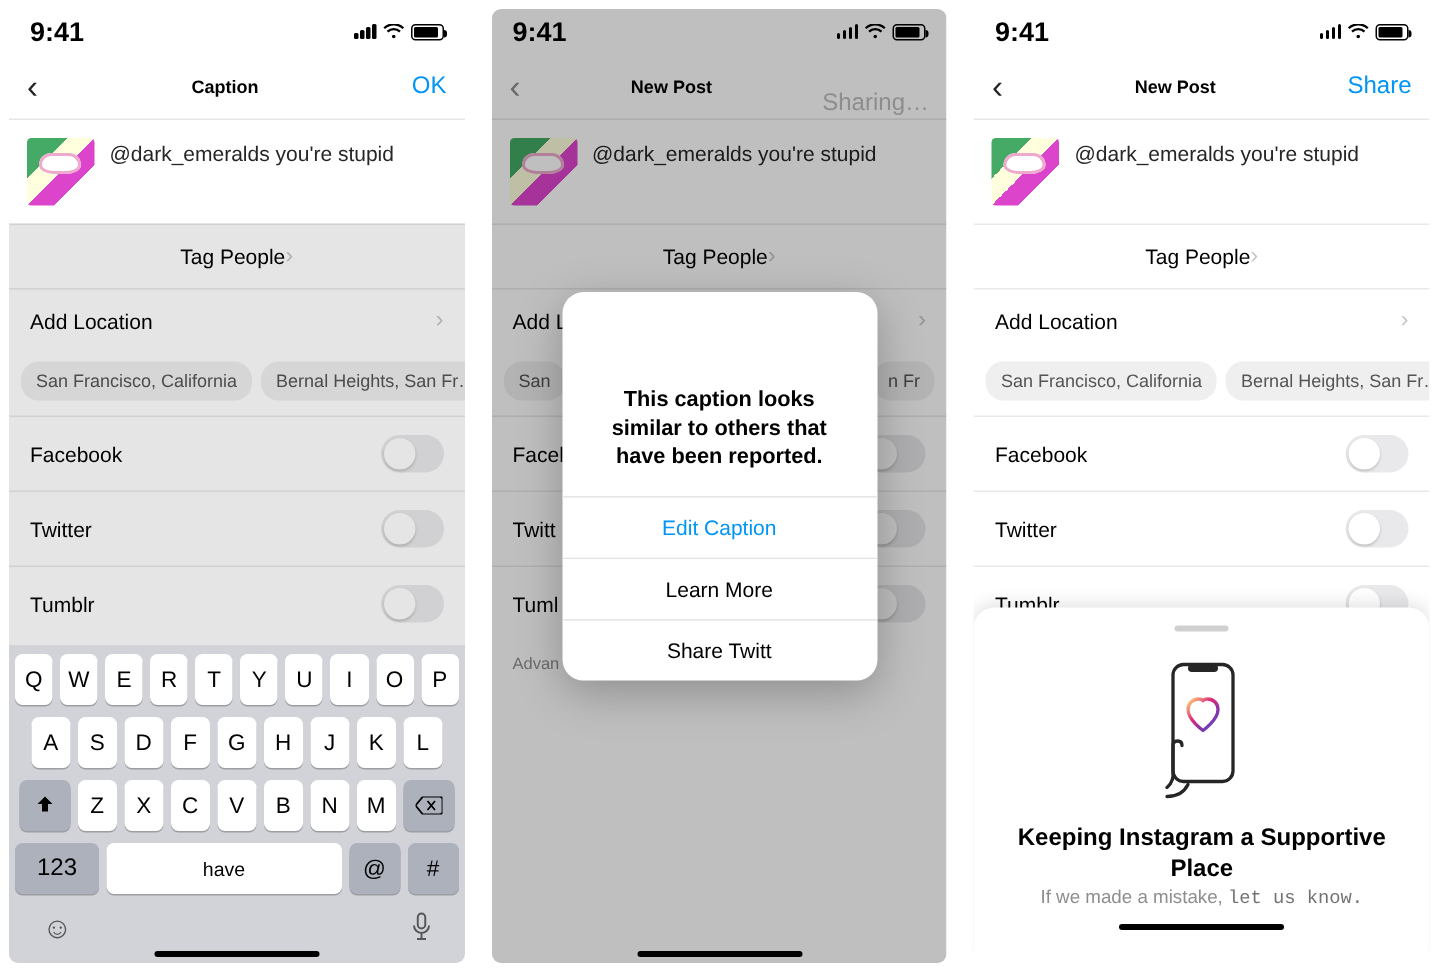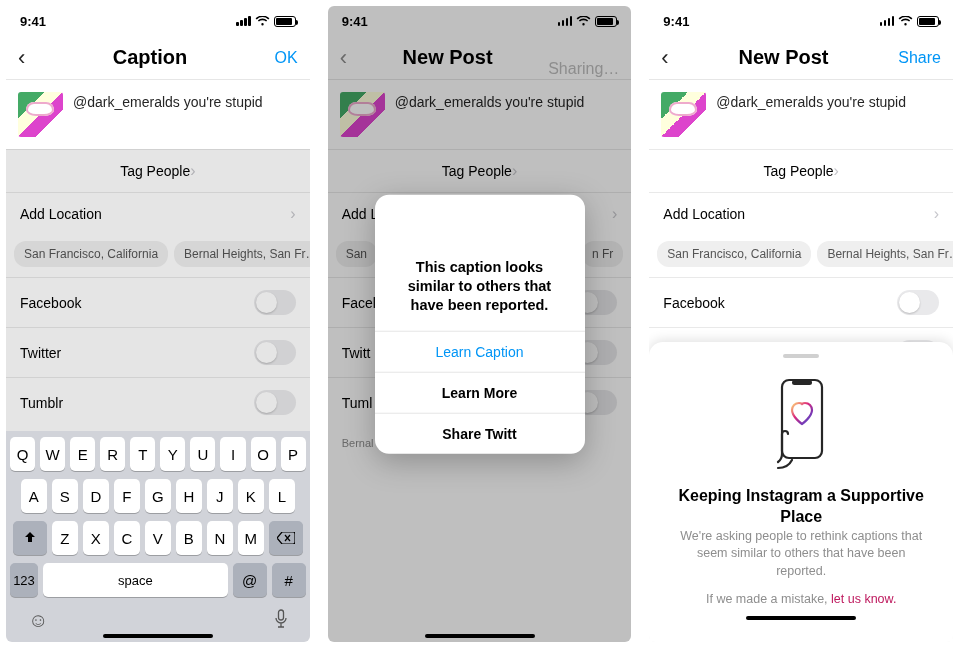--- a/index.html
+++ b/index.html
@@ -1,21 +1,21 @@
 <!DOCTYPE html>
 <html><head>
 <meta charset="utf-8">
 <style>
   * { box-sizing: border-box; margin: 0; padding: 0; font-family: -apple-system, BlinkMacSystemFont, "Segoe UI", Helvetica, Arial, sans-serif; }
   body { background: #fff; width: 959px; height: 649px; display: flex; gap: 18px; padding: 6px; }
   .phone { flex: 1 1 0; background: #fff; border-radius: 6px; overflow: hidden; position: relative; height: 636px; }
-  .status-bar { height: 30px; display: flex; align-items: center; justify-content: space-between; padding: 0 14px; font-size: 13px; font-weight: 600; }
+  .status-bar { height: 30px; display: flex; align-items: center; justify-content: space-between; padding: 0 14px; font-size: 18px; font-weight: 600; }
   .status-right { display: flex; align-items: center; gap: 4px; }
   .nav { height: 44px; display: flex; align-items: center; justify-content: space-between; padding: 0 12px; border-bottom: 1px solid #e6e6e6; }
-  .nav-title { font-weight: 600; font-size: 20px; }
+  .nav-title { font-weight: 600; font-size: 12px; }
   .nav-action { color: #0095f6; font-weight: 500; font-size: 16px; }
   .nav-action.muted { color: #bdbdbd; margin-top: 22px; }
   .back-chev { font-size: 22px; color: #262626; }
   .back-chev.muted { color: #8e8e8e; }
   .caption-row { display: flex; gap: 10px; padding: 12px; background: #fff; }
   .thumb { width: 45px; height: 45px; border-radius: 3px; background: linear-gradient(135deg,#4a6 0 30%, #ffd 30% 50%, #d4c 50% 70%, #fff 70% 100%); position: relative; overflow:hidden;}
   .thumb::after{content:"";position:absolute;left:8px;top:10px;width:28px;height:14px;background:#fff;border-radius:8px 8px 10px 10px / 8px 8px 6px 6px;box-shadow:0 0 0 2px #eac inset;}
   .caption-text { flex: 1; font-size: 14px; color: #262626; padding-top: 2px;}
   .list { }
   .row { display: flex; align-items: center; justify-content: space-between; padding: 12px 14px; font-size: 14px; border-top: 1px solid #e9e9e9; background:#fff;}
@@ -30,40 +30,40 @@
   .overlay { position:absolute; inset:0; background:rgba(0,0,0,0.28); pointer-events:none;}
   .overlay.light { background:rgba(0,0,0,0.10);}
   .shade { position:absolute; inset:0; background:rgba(0,0,0,0.25);}
   
   .kb { position:absolute; left:0; right:0; bottom:0; background:#d1d3d9; padding:6px 4px 8px; }
   .kb-row { display:flex; gap:5px; justify-content:center; margin-bottom:8px;}
   .key { background:#fff; border-radius:5px; box-shadow:0 1px 0 rgba(0,0,0,.25); width:26px; height:34px; display:flex; align-items:center; justify-content:center; font-size:15px;}
   .key.wide{width:34px;background:#acb1bb;}
   .key.del{width:34px;background:#acb1bb;}
   .kb-row.bottom{gap:5px;}
-  .key.num{width:28px;background:#acb1bb;font-size:13px;}
+  .key.num{width:56px;background:#acb1bb;font-size:16px;}
   .key.space{flex:1;font-size:13px;}
   .key.at{width:34px;background:#acb1bb;}
   .key.hash{width:34px;background:#acb1bb;}
   .kb-foot{display:flex;justify-content:space-between;padding:4px 18px 0;color:#555;font-size:20px;}
   .home-ind{position:absolute;bottom:4px;left:50%;transform:translateX(-50%);width:110px;height:4px;border-radius:3px;background:#000;}
   
   .alert { position:absolute; left:50%; top:50%; transform:translate(-50%,-50%); width:210px; background:#fff; border-radius:14px; overflow:hidden; box-shadow:0 8px 30px rgba(0,0,0,.25);}
   .alert-msg{padding:20px 16px 16px; text-align:center; font-size:14.5px; font-weight:600; line-height:1.3;margin-top:43px;}
-  .alert-btn{border-top:1px solid #e5e5e5; padding:12px; text-align:center; font-size:14px;font-weight:bold;}
+  .alert-btn{border-top:1px solid #e5e5e5; padding:12px; text-align:center; font-size:14px;}
   .alert-btn.primary{color:#0095f6; font-weight:500;}
   
   .sheet { position:absolute; left:0; right:0; bottom:0; background:#fff; border-radius:14px 14px 0 0; padding:12px 22px 18px; text-align:center;}
   .grab{width:36px;height:4px;border-radius:3px;background:#d0d0d0;margin:0 auto 18px;}
   .illus{width:66px;height:96px;margin:0 auto 14px;position:relative;}
   .illus svg{width:100%;height:100%;}
   .sheet-title{font-weight:600;font-size:16px;line-height:1.3;}
   .sheet-body{font-size:12.5px;color:#8e8e8e;line-height:1.4;margin-bottom:12px;}
   .sheet-foot{font-size:12.5px;color:#8e8e8e;}
-  .sheet-foot .link{color:#be185d;}
+  .sheet-foot .link{color:#737373;font-family:Liberation Mono, monospace;}
   
   .sig{display:inline-flex;gap:1.5px;align-items:flex-end;}
   .sig i{width:2.5px;background:#000;border-radius:1px;}
   .sig i:nth-child(1){height:4px}.sig i:nth-child(2){height:6px}.sig i:nth-child(3){height:8px}.sig i:nth-child(4){height:10px}
   .batt{width:22px;height:11px;border:1px solid #000;border-radius:3px;position:relative;}
   .batt::after{content:"";position:absolute;left:1px;top:1px;bottom:1px;width:16px;background:#000;border-radius:1px;}
   .batt::before{content:"";position:absolute;right:-3px;top:3px;width:2px;height:5px;background:#000;border-radius:0 2px 2px 0;}
 </style>
 </head>
 <body>
@@ -165,21 +165,21 @@
       <div class="key">M</div>
       <div class="key del">
           <svg width="18" height="12" viewBox="0 0 18 12">
             <path d="M5 0h11a2 2 0 012 2v8a2 2 0 01-2 2H5L0 6z" fill="none" stroke="#000" stroke-width="1.2"></path>
             <path d="M8 3l5 6M13 3l-5 6" stroke="#000" stroke-width="1.2"></path>
           </svg>
         </div>
     </div>
     <div class="kb-row bottom">
       <div class="key num">123</div>
-      <div class="key space">space</div>
+      <div class="key space">have</div>
       <div class="key at">@</div>
       <div class="key hash">#</div>
     </div>
     <div class="kb-foot">
       <span>☺</span>
       <span><svg width="14" height="20" viewBox="0 0 14 20">
             <rect x="4.5" y="1" width="5" height="10" rx="2.5" fill="none" stroke="#555" stroke-width="1.3"></rect>
             <path d="M2 9a5 5 0 0010 0M7 14v4M4 18h6" fill="none" stroke="#555" stroke-width="1.3"></path>
           </svg></span>
     </div>
@@ -233,26 +233,26 @@
       <div class="row">
         <span>Twitt</span>
         <span class="toggle"></span>
       </div>
       <div class="row">
         <span>Tuml</span>
         <span class="toggle"></span>
       </div>
     </div>
     <div class="adv">
-      <span>Bernal</span>
+      <span>Advan</span>
     </div>
     <div class="shade"></div>
     <div class="alert">
       <div class="alert-msg">This caption looks similar to others that have been reported.</div>
-      <div class="alert-btn primary">Learn Caption</div>
+      <div class="alert-btn primary">Edit Caption</div>
       <div class="alert-btn">Learn More</div>
       <div class="alert-btn">Share Twitt</div>
     </div>
     <div class="home-ind"></div>
   </div>
 </div>
 
 <div class="phone">
   <div class="status-bar">
     <span>9:41</span>
@@ -319,19 +319,18 @@
               <stop offset=".7" stop-color="#8134af"></stop>
               <stop offset="1" stop-color="#515bd4"></stop>
           </linearGradient>
         </defs>
         <path d="M34 48s-10-7-10-14c0-4 3-7 7-7 2 0 3 1 3 1s1-1 3-1c4 0 7 3 7 7 0 7-10 14-10 14z" fill="none" stroke="url(#hg)" stroke-width="2.2"></path>
         <path d="M10 86c4-3 4-8 4-8v-20c0-2 1-3 3-3s3 1 3 3" fill="none" stroke="#262626" stroke-width="2.2" stroke-linecap="round"></path>
         <path d="M10 92c8 0 12-4 14-8" fill="none" stroke="#262626" stroke-width="2.2" stroke-linecap="round"></path>
       </svg>
     </div>
     <div class="sheet-title">Keeping Instagram a Supportive Place</div>
-    <div class="sheet-body">We're asking people to rethink captions that seem similar to others that have been reported.</div>
     <div class="sheet-foot">
       <span>If we made a mistake, </span><span class="link">let us know.</span>
     </div>
     <div class="home-ind" style="position:relative;margin:14px auto 0;left:auto;transform:none;"></div>
   </div>
 </div>
 
 </body></html>

